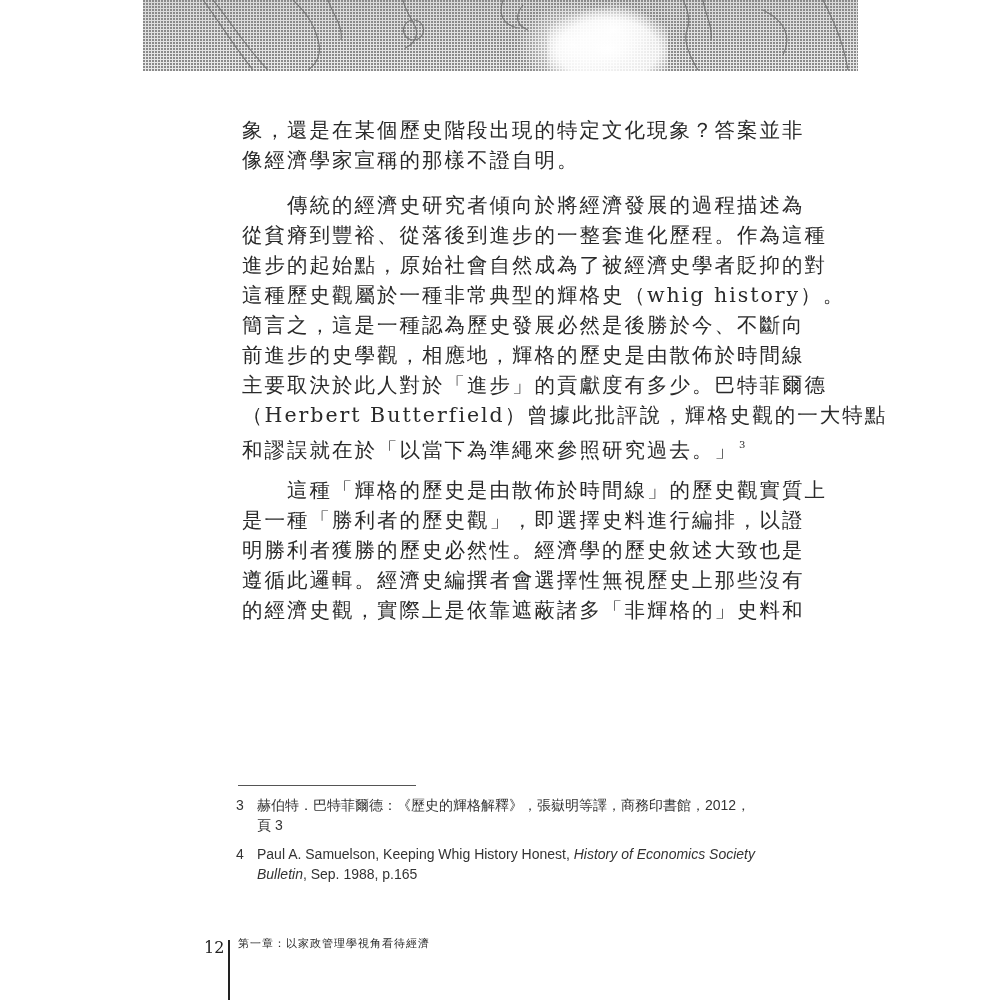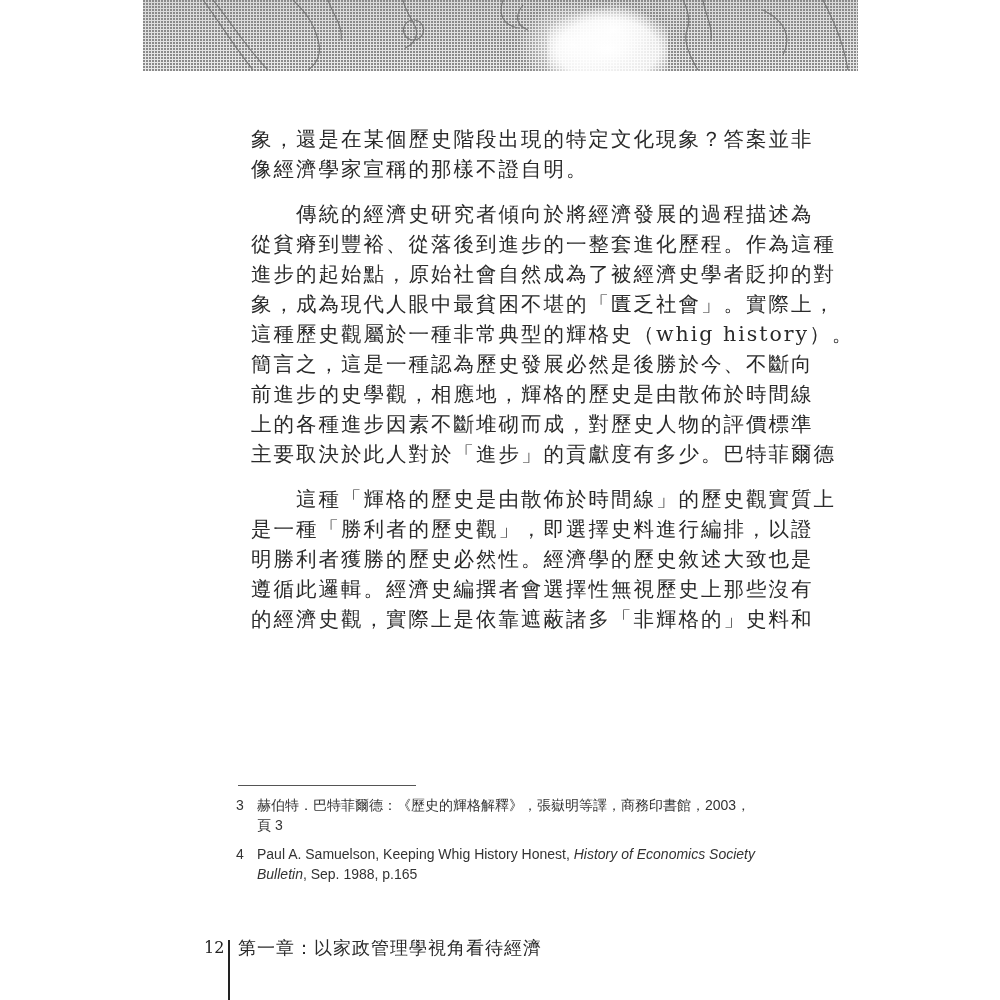--- a/index.html
+++ b/index.html
@@ -10,37 +10,37 @@
     background:
       radial-gradient(ellipse 60px 40px at 470px 30px, rgba(255,255,255,0.95), rgba(255,255,255,0) 70%),
       radial-gradient(ellipse 80px 60px at 430px 45px, rgba(255,255,255,0.9), rgba(255,255,255,0) 70%),
       radial-gradient(circle at 1px 1px, #8a8a8a 0.9px, transparent 1.2px) 0 0 / 3px 3px,
       linear-gradient(180deg, #d8d8d8, #e9e9e9);
     overflow: hidden;
   }
   .header-art svg { position: absolute; left: 0; top: 0; }
 
   .body-text { position: absolute; left: 238px; top: 111px; width: 500px; }
-  .para { margin: 13px; }
+  .para { margin: 4px; }
   .line { height: 30px; line-height: 30px; font-size: 20.5px; letter-spacing: 2px; white-space: nowrap; color: #2a2a2a; }
   .para + .para { margin-top: 15px; }
   .indent { padding-left: 45px; }
   sup.fn { font-size: 10px; vertical-align: 9px; letter-spacing: 0; margin-left: 2px; }
 
   .rule { position: absolute; left: 238px; top: 785px; width: 178px; height: 1px; background: #555; }
 
   .footnotes { position: absolute; left: 236px; top: 795px; width: 520px; font-family: "Liberation Sans", sans-serif; font-size: 14px; color: #333; }
   .fn-item { position: relative; padding-left: 21px; line-height: 20px; margin-bottom: 9px; }
   .fn-num { position: absolute; left: 0; top: 0; }
   .fn-item i { font-style: italic; }
 
   .footer { position: absolute; left: 0; top: 930px; width: 1000px; height: 70px; }
   .page-num { position: absolute; left: 204px; top: 8px; font-family: "DejaVu Serif", serif; font-size: 16px; color: #222; }
   .v-bar { position: absolute; left: 228px; top: 10px; width: 2px; height: 62px; background: #222; }
-  .chapter { position: absolute; left: 238px; top: 6px; font-family: "DejaVu Serif", serif; font-size: 18px; letter-spacing: 1px; color: #2a2a2a; }
+  .chapter { position: absolute; left: 238px; top: 6px; font-family: "DejaVu Serif", serif; font-size: 11px; letter-spacing: 1px; color: #2a2a2a; }
 </style>
 </head>
 <body>
 
 <div class="header-art">
   <svg width="715" height="71" viewBox="0 0 715 71">
     <g fill="none" stroke="#6f6f6f" stroke-width="1.2" opacity="0.85">
       <path d="M60 0 C 75 20, 90 45, 110 70"></path>
       <path d="M70 0 C 90 25, 105 50, 125 70"></path>
       <path d="M150 0 C 160 10, 170 20, 175 40 C 180 55, 172 65, 165 70"></path>
@@ -67,42 +67,42 @@
 
 <div class="body-text">
   <div class="para">
     <div class="line">象，還是在某個歷史階段出現的特定文化現象？答案並非</div>
     <div class="line">像經濟學家宣稱的那樣不證自明。</div>
   </div>
   <div class="para">
     <div class="line indent">傳統的經濟史研究者傾向於將經濟發展的過程描述為</div>
     <div class="line">從貧瘠到豐裕、從落後到進步的一整套進化歷程。作為這種</div>
     <div class="line">進步的起始點，原始社會自然成為了被經濟史學者貶抑的對</div>
-    <div class="line">象，成為現代人眼中最貧困不堪的「匱乏社會」。實際上，</div>
     <div class="line">這種歷史觀屬於一種非常典型的輝格史（whig history）。</div>
     <div class="line">簡言之，這是一種認為歷史發展必然是後勝於今、不斷向</div>
     <div class="line">前進步的史學觀，相應地，輝格的歷史是由散佈於時間線</div>
-    <div class="line">上的各種進步因素不斷堆砌而成，對歷史人物的評價標準</div>
     <div class="line">主要取決於此人對於「進步」的貢獻度有多少。巴特菲爾德</div>
+    <div class="line">（Herbert Butterfield）曾據此批評說，輝格史觀的一大特點</div>
+    <div class="line"><span>和謬誤就在於「以當下為準繩來參照研究過去。」</span><sup class="fn">3</sup></div>
   </div>
   <div class="para">
     <div class="line indent">這種「輝格的歷史是由散佈於時間線」的歷史觀實質上</div>
     <div class="line">是一種「勝利者的歷史觀」，即選擇史料進行編排，以證</div>
     <div class="line">明勝利者獲勝的歷史必然性。經濟學的歷史敘述大致也是</div>
     <div class="line">遵循此邏輯。經濟史編撰者會選擇性無視歷史上那些沒有</div>
     <div class="line">的經濟史觀，實際上是依靠遮蔽諸多「非輝格的」史料和</div>
   </div>
 </div>
 
 <div class="rule"></div>
 
 <div class="footnotes">
   <div class="fn-item">
     <span class="fn-num">3</span>
-    <div>赫伯特．巴特菲爾德：《歷史的輝格解釋》，張嶽明等譯，商務印書館，2003，</div>
+    <div>赫伯特．巴特菲爾德：《歷史的輝格解釋》，張嶽明等譯，商務印書館，2012，</div>
     <div>頁 3</div>
   </div>
   <div class="fn-item">
     <span class="fn-num">4</span>
     <div><span>Paul A. Samuelson, Keeping Whig History Honest, </span><i>History of Economics Society</i></div>
     <div><i>Bulletin</i><span>, Sep. 1988, p.165</span></div>
   </div>
 </div>
 
 <div class="footer">

